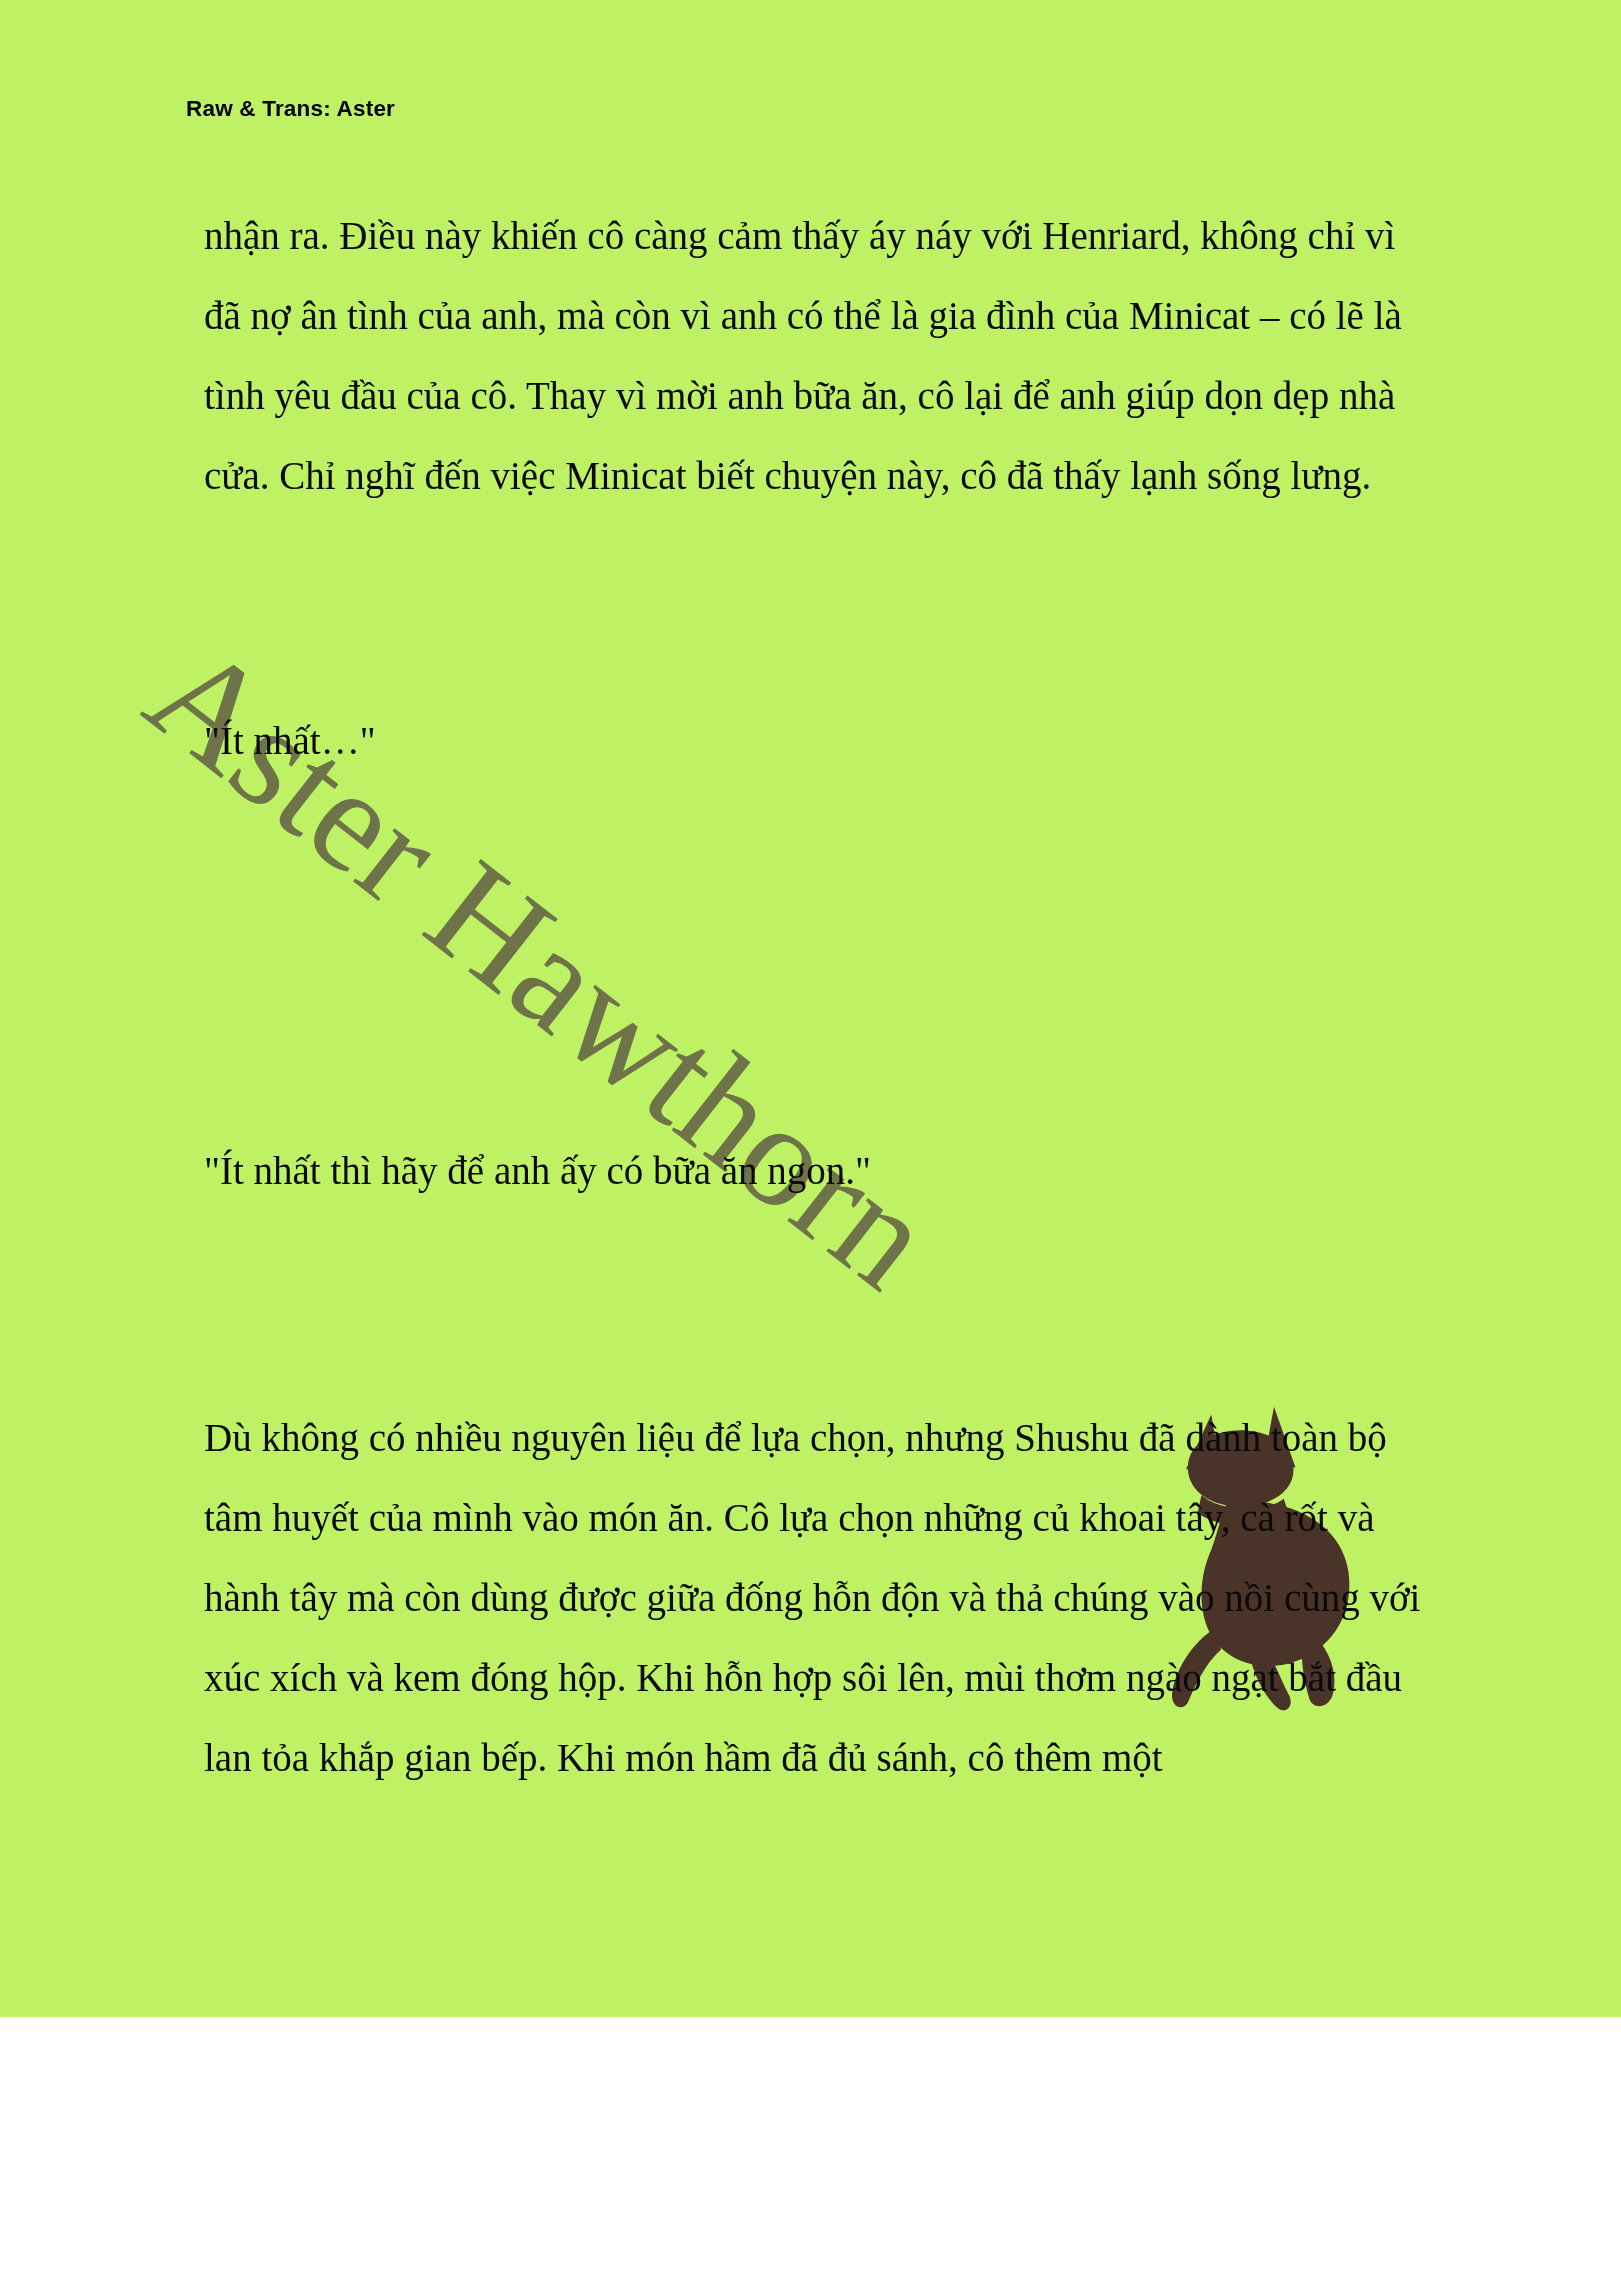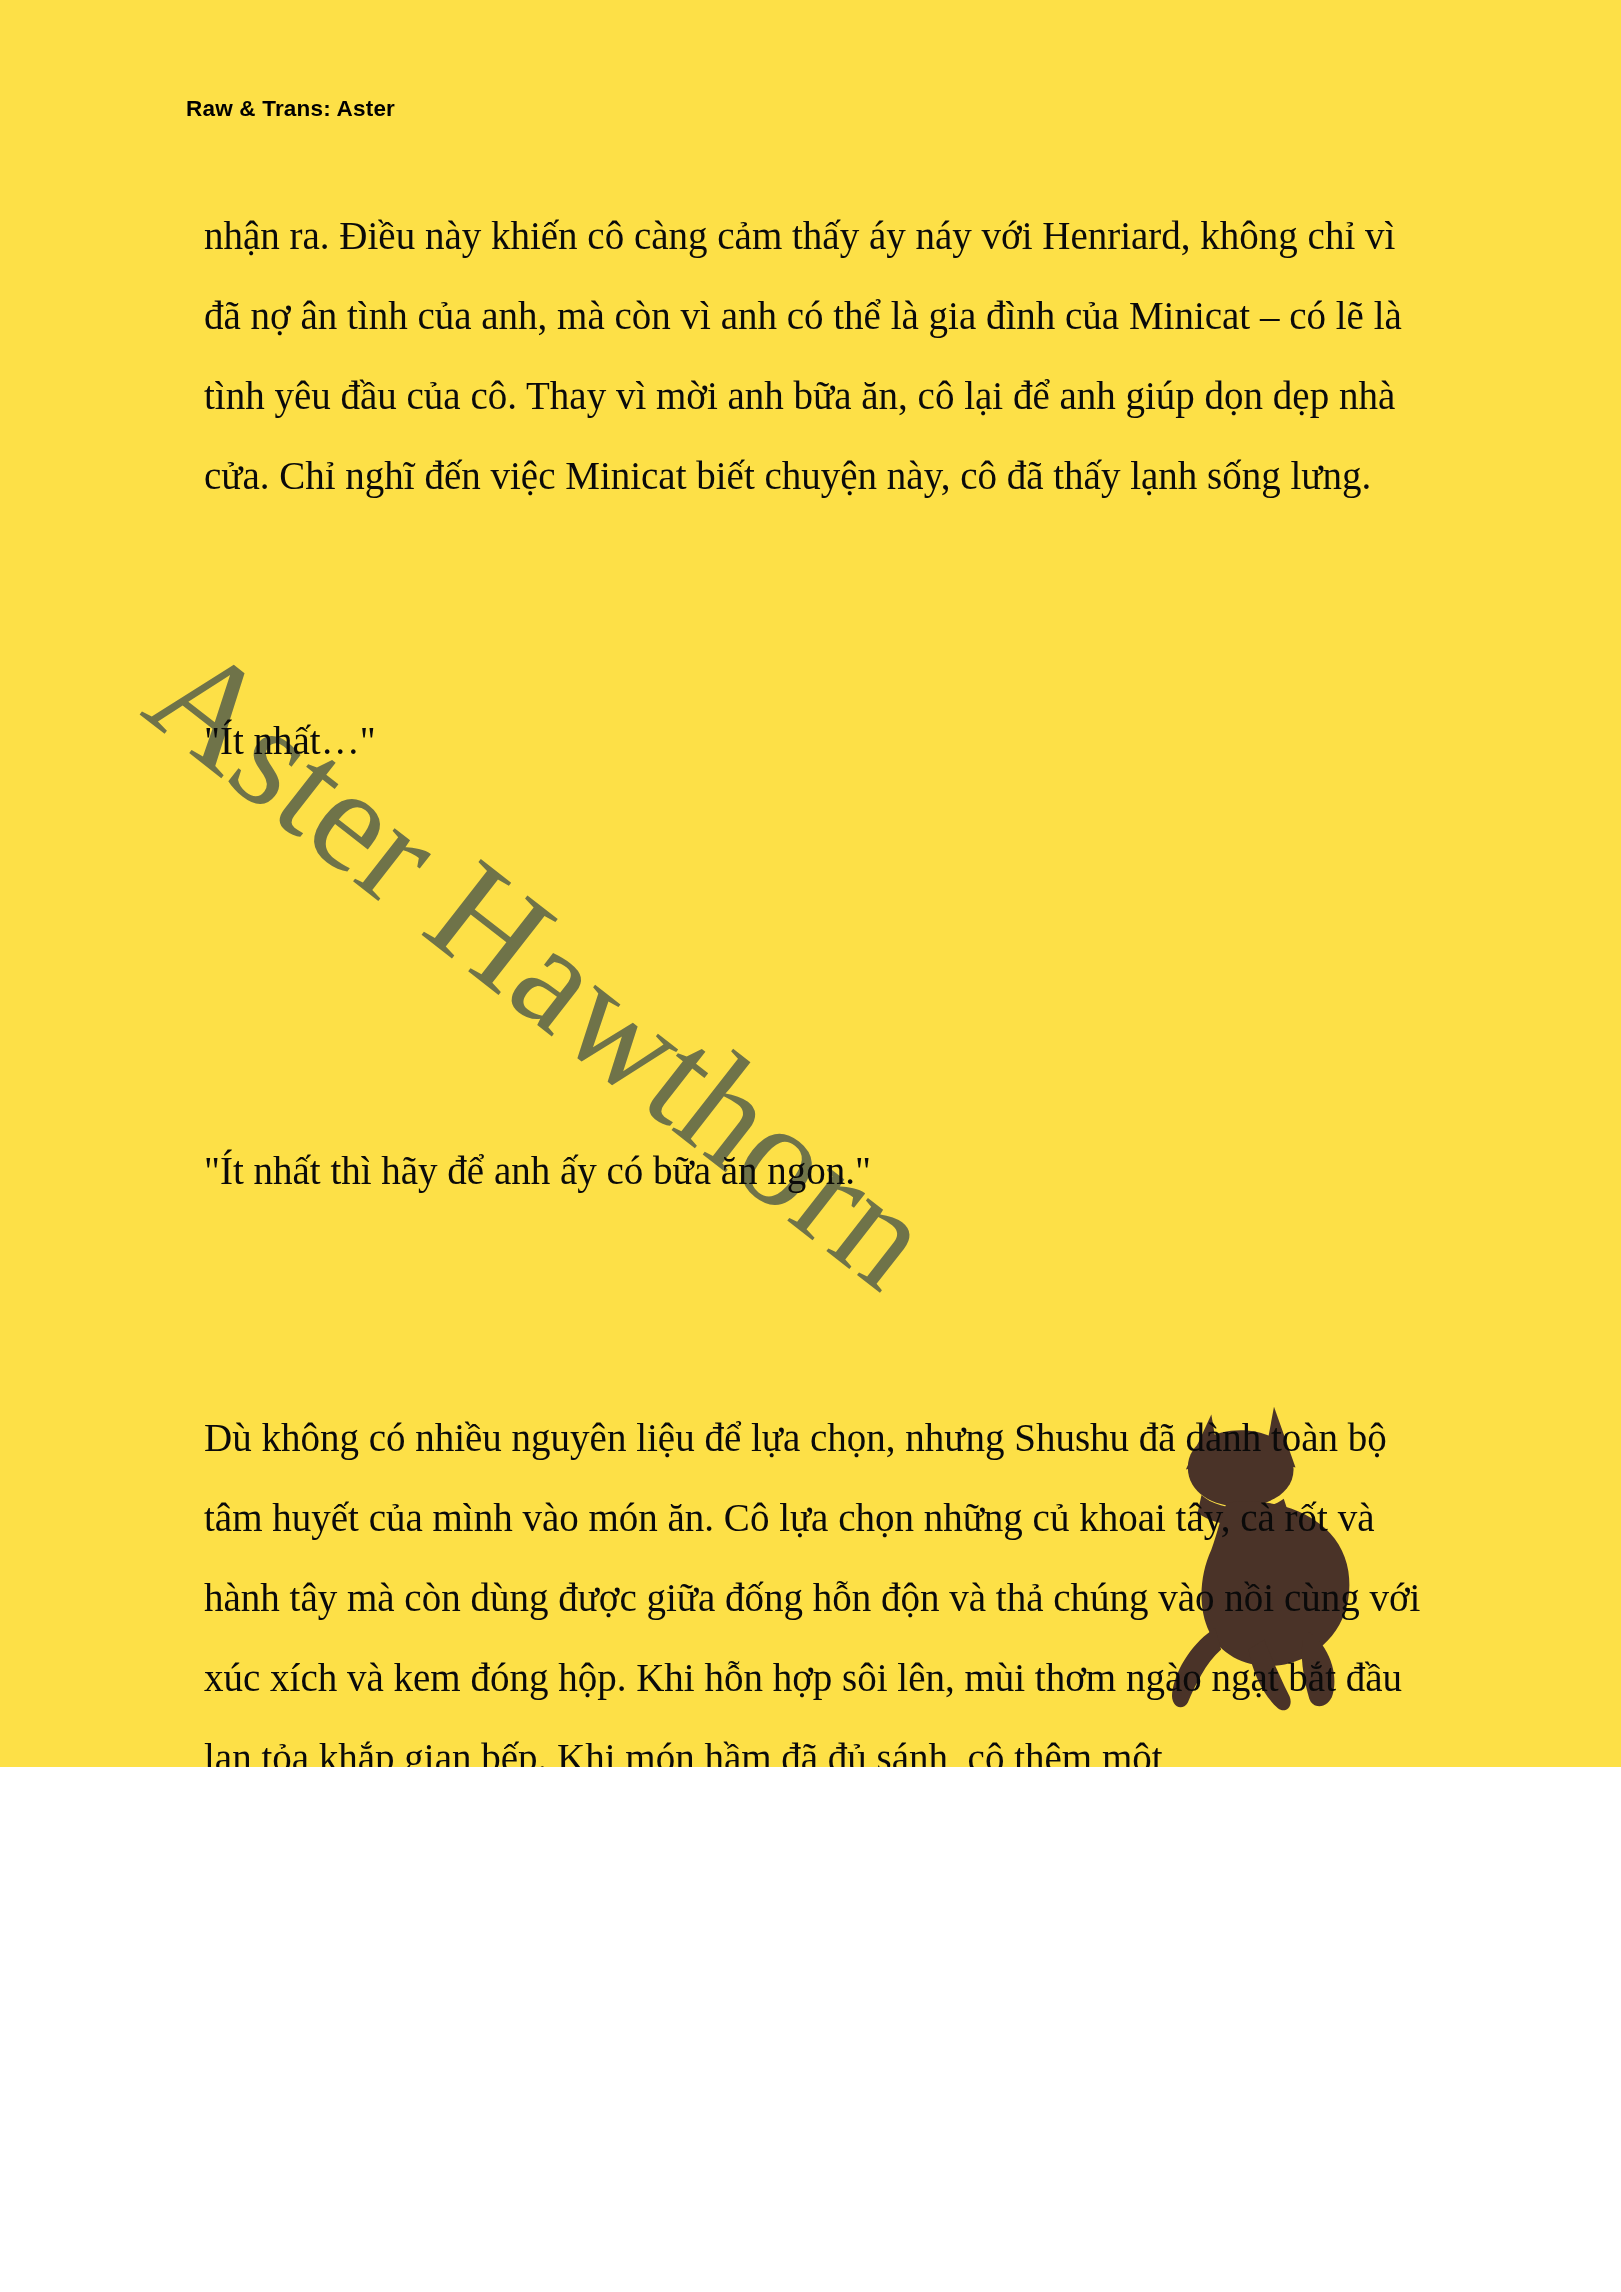--- a/index.html
+++ b/index.html
@@ -3,22 +3,22 @@
 <meta charset="utf-8">
 <style>
   html, body {
     margin: 0;
     padding: 0;
     background: #ffffff;
   }
   .page {
     position: relative;
     width: 1621px;
-    height: 1767px;
-    background: #fde047;
+    height: 2017px;
+    background: #bef264;
     overflow: hidden;
     font-family: "Liberation Serif", "DejaVu Serif", serif;
   }
 
   
   .page-header {
     position: absolute;
     left: 186px;
     top: 96px;
     font-family: "Liberation Sans", "DejaVu Sans", sans-serif;

